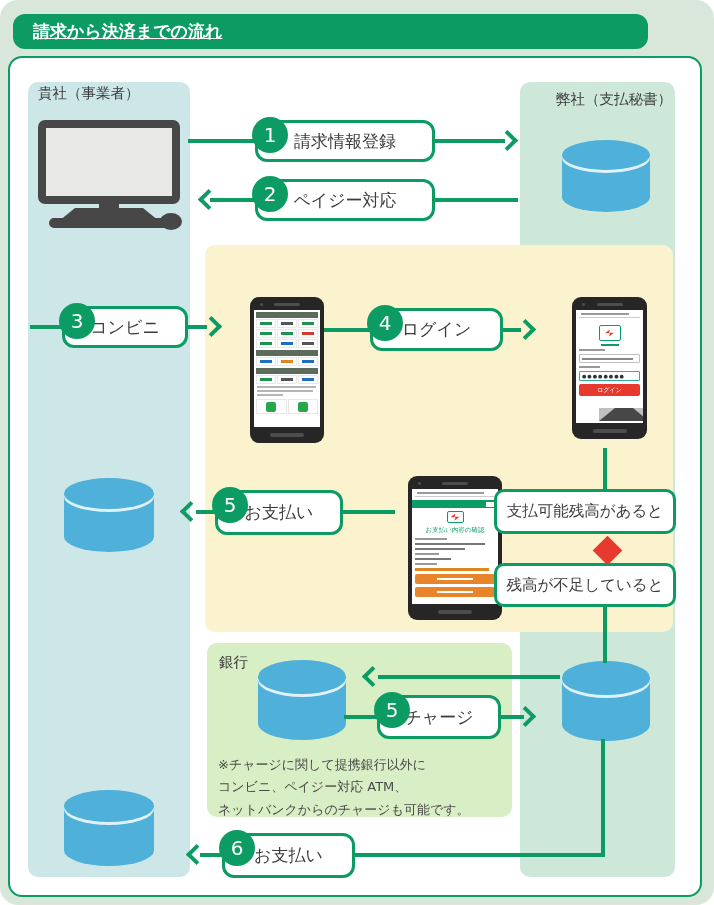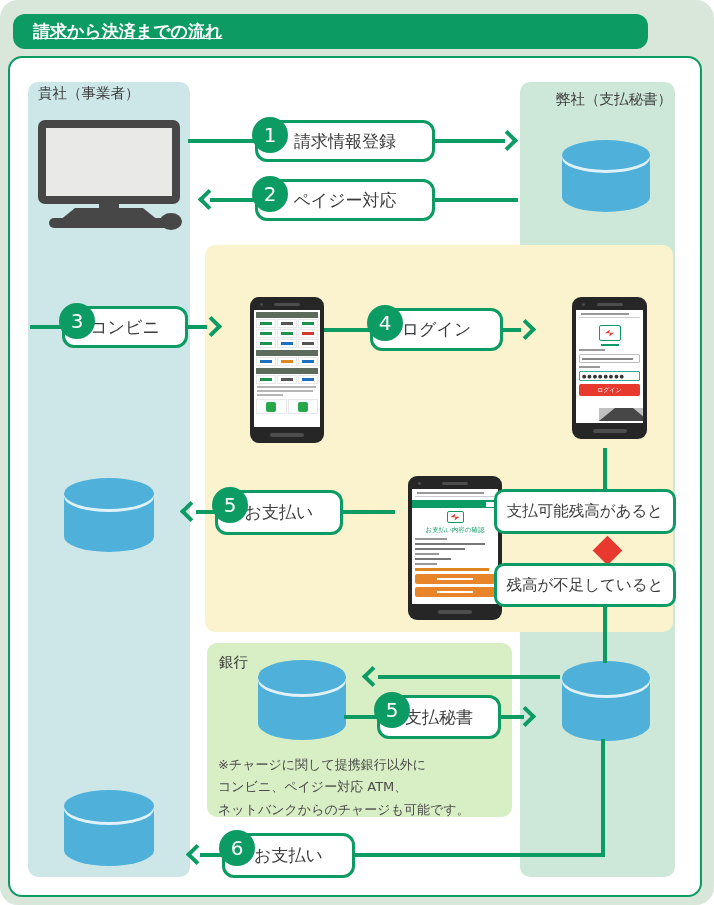--- a/index.html
+++ b/index.html
@@ -368,21 +368,21 @@
   <div class="abs step s4">
     <span class="badge">4</span>
     <span>ログイン</span>
   </div>
   <div class="abs step s5">
     <span class="badge">5</span>
     <span>お支払い</span>
   </div>
   <div class="abs step s5b">
     <span class="badge">5</span>
-    <span>支払秘書</span>
+    <span>チャージ</span>
   </div>
   <div class="abs step s6">
     <span class="badge">6</span>
     <span>お支払い</span>
   </div>
 
   <div class="abs cond c1">
     <span>支払可能残高があると</span>
   </div>
   <div class="abs diamond"></div>

